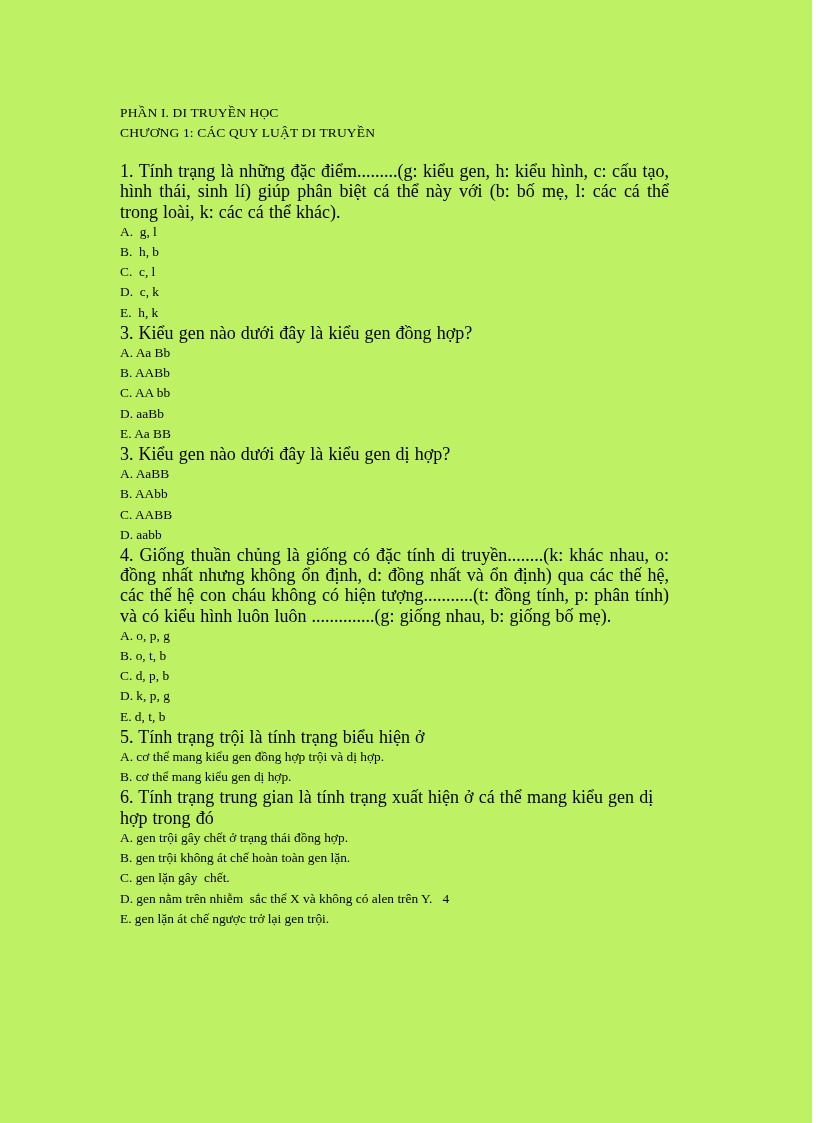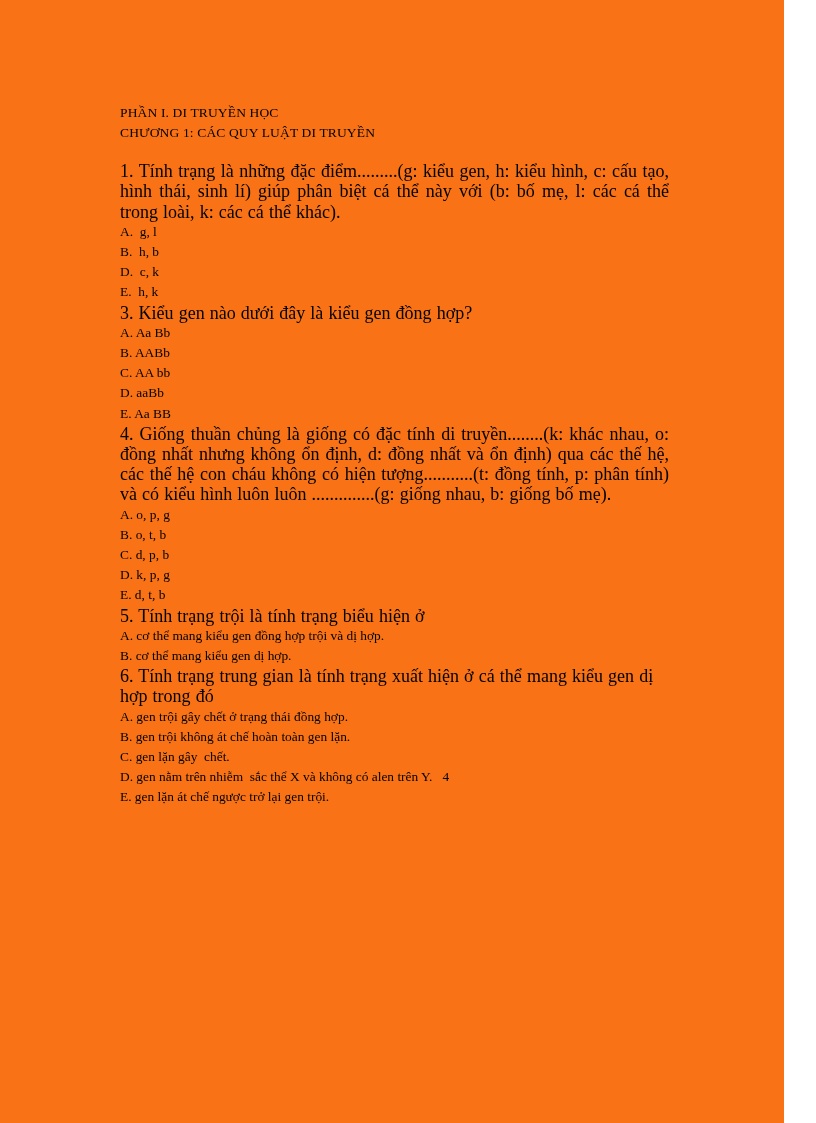--- a/index.html
+++ b/index.html
@@ -12,22 +12,23 @@
     width: 816px;
     height: 1123px;
     font-family: "Liberation Serif", "DejaVu Serif", serif;
     color: #000000;
     -webkit-font-smoothing: none;
   }
   .page {
     position: relative;
     width: 784px;
     height: 1123px;
-    background: #f97316;
+    background: #bef264;
     overflow: hidden;
+    padding-left: 28px;
   }
   .text-block {
     position: absolute;
     left: 120px;
     top: 103px;
     width: 549px;
   }
   .heading-line {
     font-size: 13.5px;
     line-height: 19.6px;
@@ -67,33 +68,41 @@
   <div class="text-block">
 
     <div class="heading-line">PHẦN I. DI TRUYỀN HỌC</div>
     <div class="heading-line">CHƯƠNG 1: CÁC QUY LUẬT DI TRUYỀN</div>
     <div class="spacer"></div>
 
     <div class="q-group">
       <p class="q-stem">1. Tính trạng là những đặc điểm.........(g: kiểu gen,  h: kiểu hình,  c: cấu tạo, hình thái, sinh lí) giúp phân biệt cá thể này với (b: bố mẹ,  l: các cá thể trong loài, k: các cá thể khác).</p>
       <p class="opt">A.  g, l</p>
       <p class="opt">B.  h, b</p>
+      <p class="opt">C.  c, l</p>
       <p class="opt">D.  c, k</p>
       <p class="opt">E.  h, k</p>
     </div>
 
     <div class="q-group">
       <p class="q-stem single">3. Kiểu gen nào dưới đây là kiểu gen đồng hợp?</p>
       <p class="opt">A. Aa Bb</p>
       <p class="opt">B. AABb</p>
       <p class="opt">C. AA bb</p>
       <p class="opt">D. aaBb</p>
       <p class="opt">E. Aa BB</p>
     </div>
 
+    <div class="q-group">
+      <p class="q-stem single">3. Kiểu gen nào dưới đây là kiểu gen dị hợp?</p>
+      <p class="opt">A. AaBB</p>
+      <p class="opt">B. AAbb</p>
+      <p class="opt">C. AABB</p>
+      <p class="opt">D. aabb</p>
+    </div>
 
     <div class="q-group">
       <p class="q-stem">4. Giống thuần chủng là giống có đặc tính di truyền........(k:  khác nhau, o: đồng nhất nhưng không ổn định, d: đồng nhất và ổn định) qua các thế hệ, các thế hệ con cháu không có hiện tượng...........(t:  đồng tính, p: phân tính) và có kiểu hình luôn luôn ..............(g: giống nhau, b: giống bố mẹ).</p>
       <p class="opt">A. o, p, g</p>
       <p class="opt">B. o, t, b</p>
       <p class="opt">C. d, p, b</p>
       <p class="opt">D. k, p, g</p>
       <p class="opt">E. d, t, b</p>
     </div>
 

